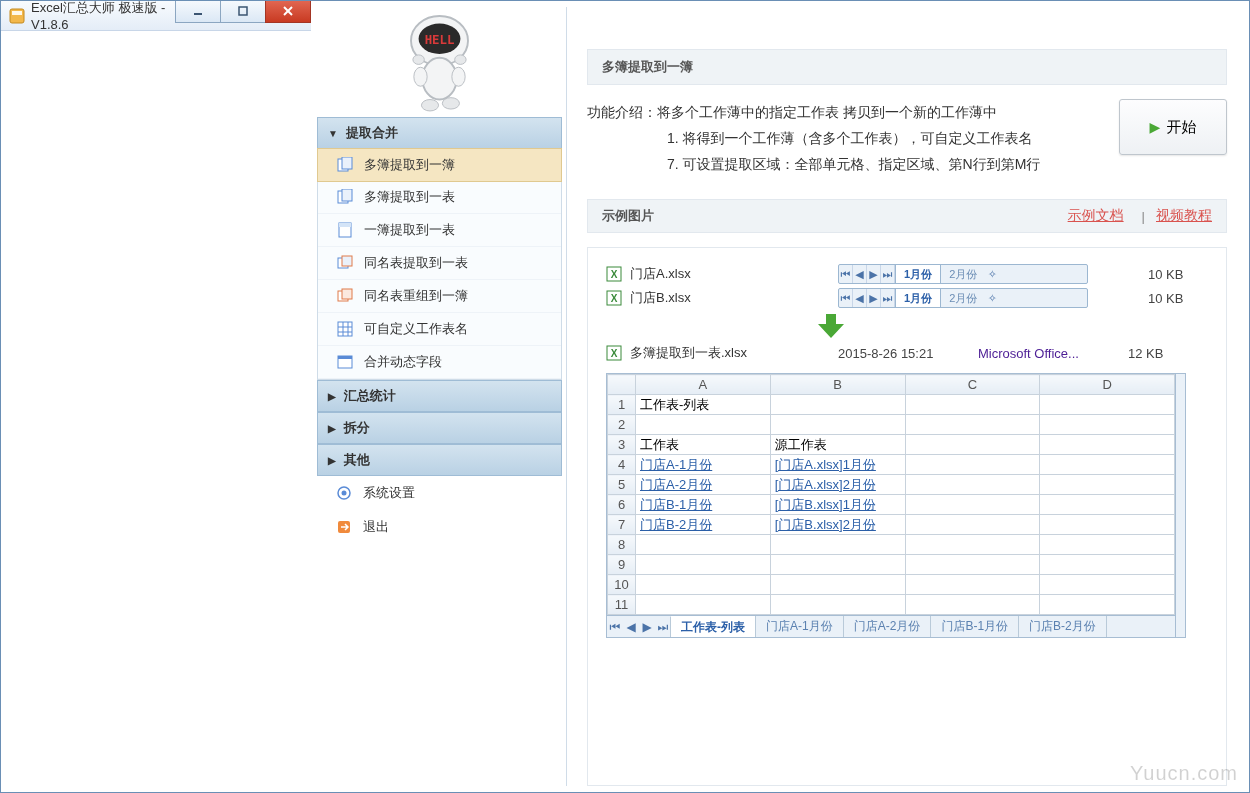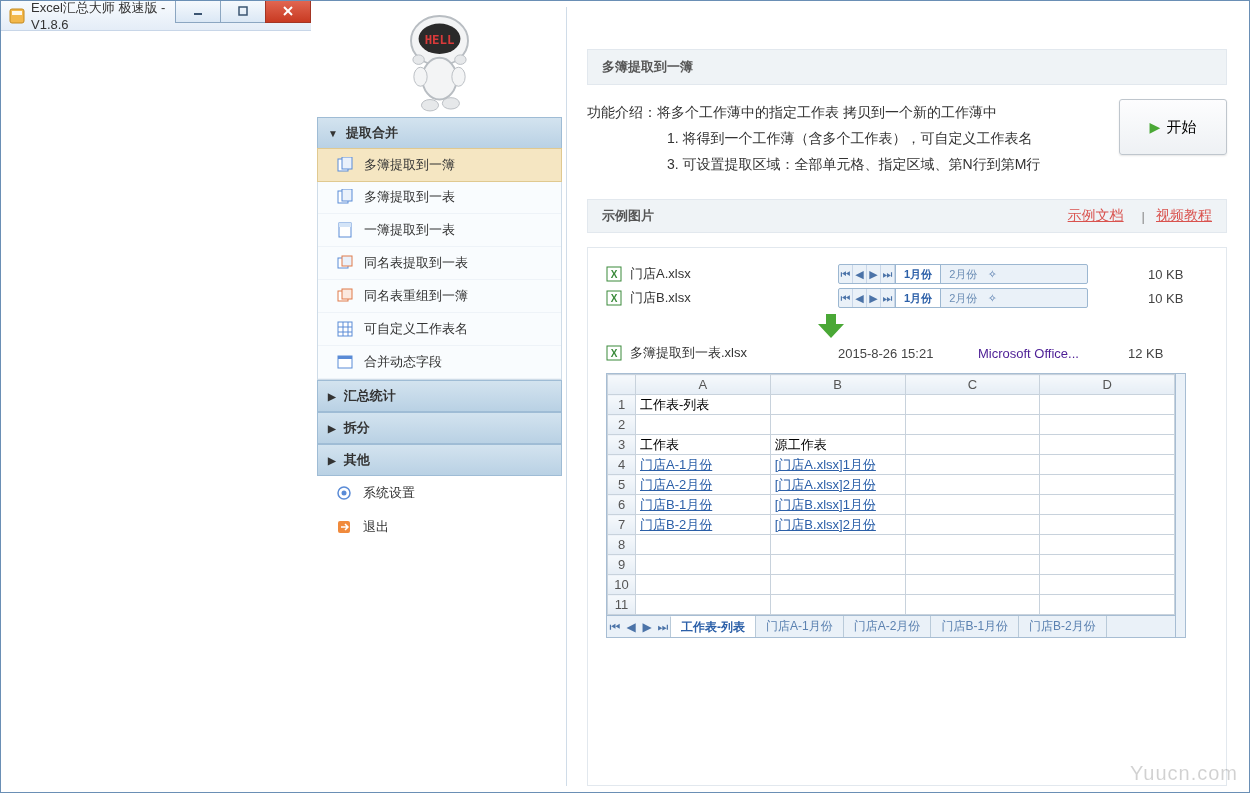--- a/index.html
+++ b/index.html
@@ -236,21 +236,21 @@
       </div>
     </div>
 
     <div class="main">
       <div class="section-title">多簿提取到一簿</div>
 
       <div class="intro-row">
         <div class="intro-text">
           <div><span>功能介绍：</span><span>将多个工作薄中的指定工作表 拷贝到一个新的工作薄中</span></div>
           <div class="sub">1. 将得到一个工作薄（含多个工作表），可自定义工作表名</div>
-          <div class="sub">3. 可设置提取区域：全部单元格、指定区域、第N行到第M行</div>
+          <div class="sub">7. 可设置提取区域：全部单元格、指定区域、第N行到第M行</div>
         </div>
         <button class="start-btn">
           <span class="play">▶</span>
           <span>开始</span>
         </button>
       </div>
 
       <div class="example-bar">
         <span class="etitle">示例图片</span>
         <span class="spacer"></span>

